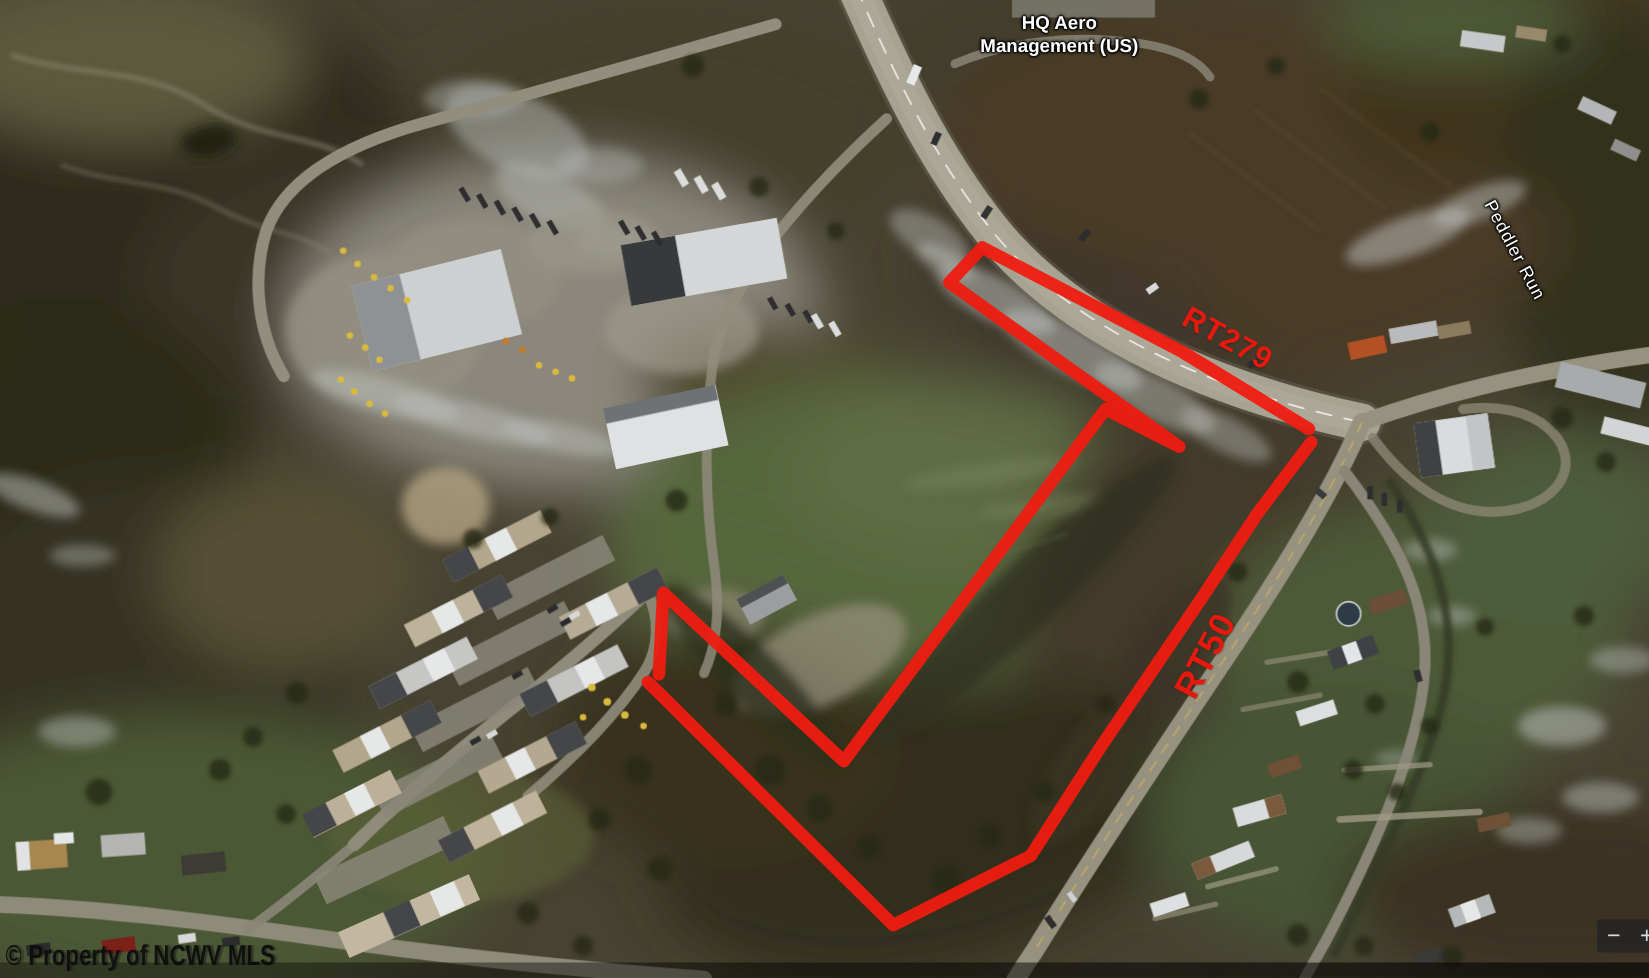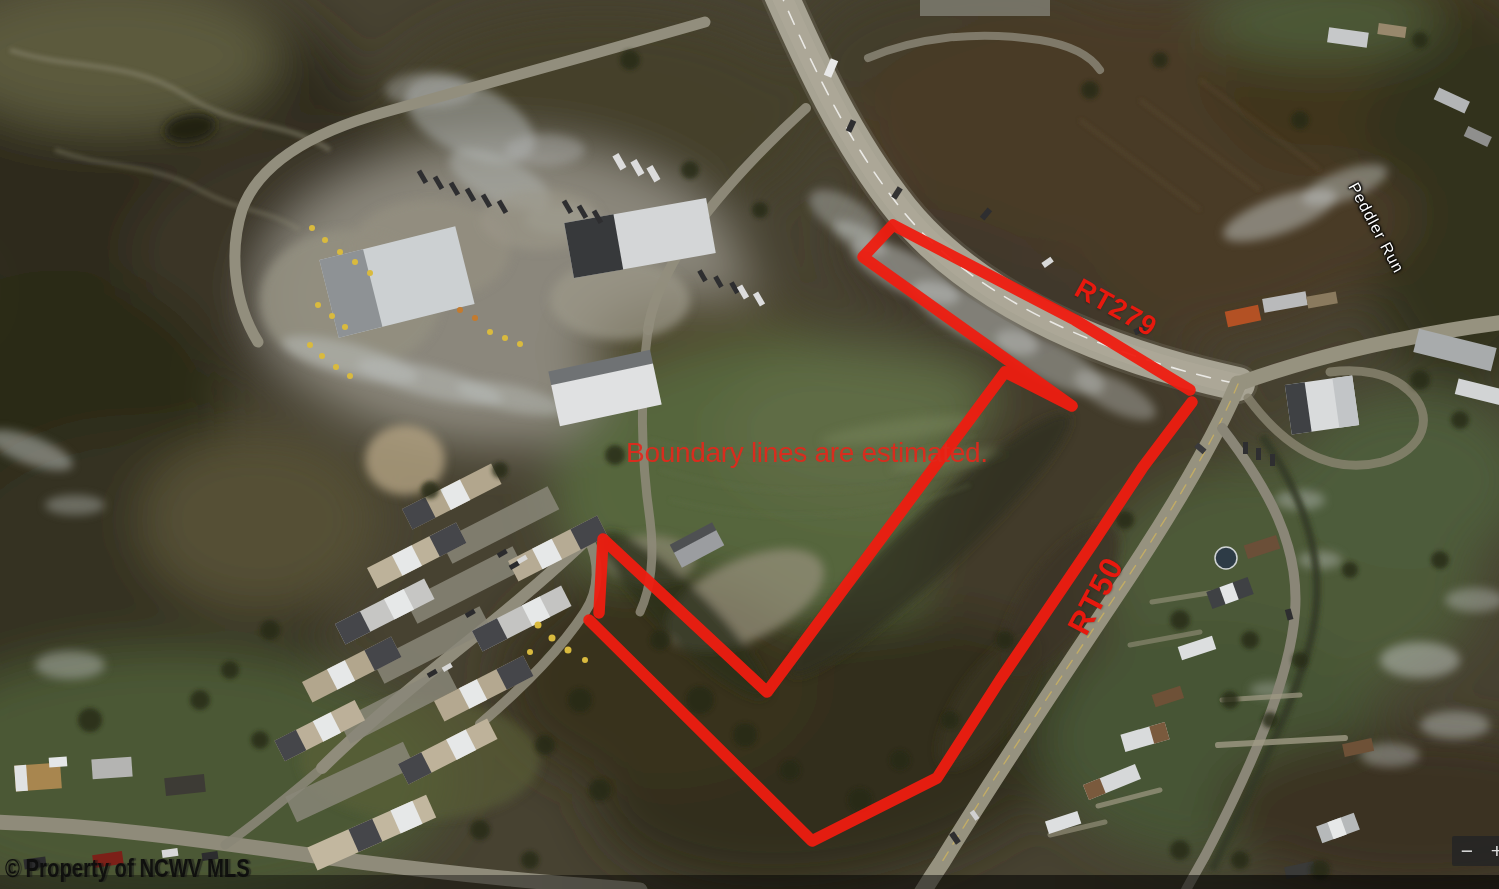--- a/index.html
+++ b/index.html
@@ -434,28 +434,31 @@
       <circle cx="1300" cy="120" r="9"></circle>
         <circle cx="1420" cy="40" r="8"></circle>
     </g>
   </svg>
 
   <svg class="overlay" width="1499" height="889" viewBox="0 0 1499 889">
     <path class="bline" stroke="#ee1c10" d="M 599 613 L 603 539 L 767 692 L 1005 372 L 1072 406 L 863 257 L 893 225 L 1075 320 L 1190 390"></path>
     <path class="bline" stroke="#ee1c10" d="M 589 620 L 812 841 L 937 778 L 1000 680 L 1093 543 L 1143 467 L 1192 402"></path>
   </svg>
 
+  <div class="maplabel poi-label">
+    <div>HQ Aero</div>
+    <div>Management (US)</div>
+  </div>
 
   <div class="maplabel water-label">Peddler Run</div>
 
   <div class="road-label rt279">RT279</div>
 
   <div class="road-label rt50">RT50</div>
 
-  <div class="boundary-note">Boundary lines are estimated.</div>
 
   <div class="bottom-band"></div>
 
   <div class="watermark">© Property of NCWV MLS</div>
 
   <div class="zoomctl">
     <button class="zbtn">−</button>
     <button class="zbtn">+</button>
   </div>
 

